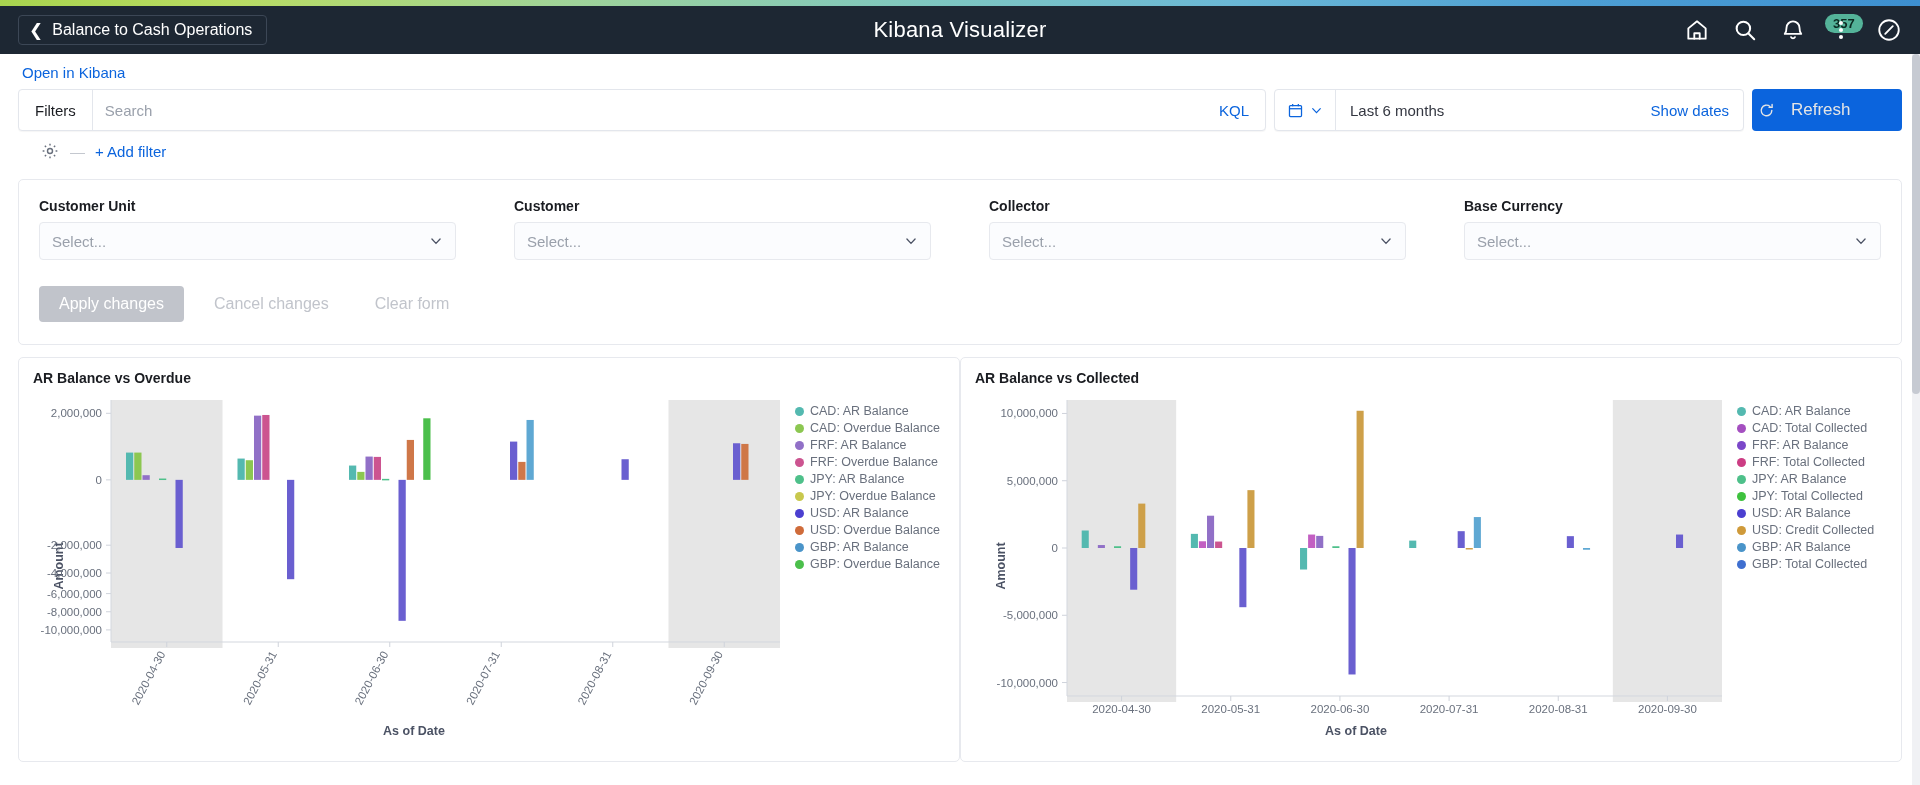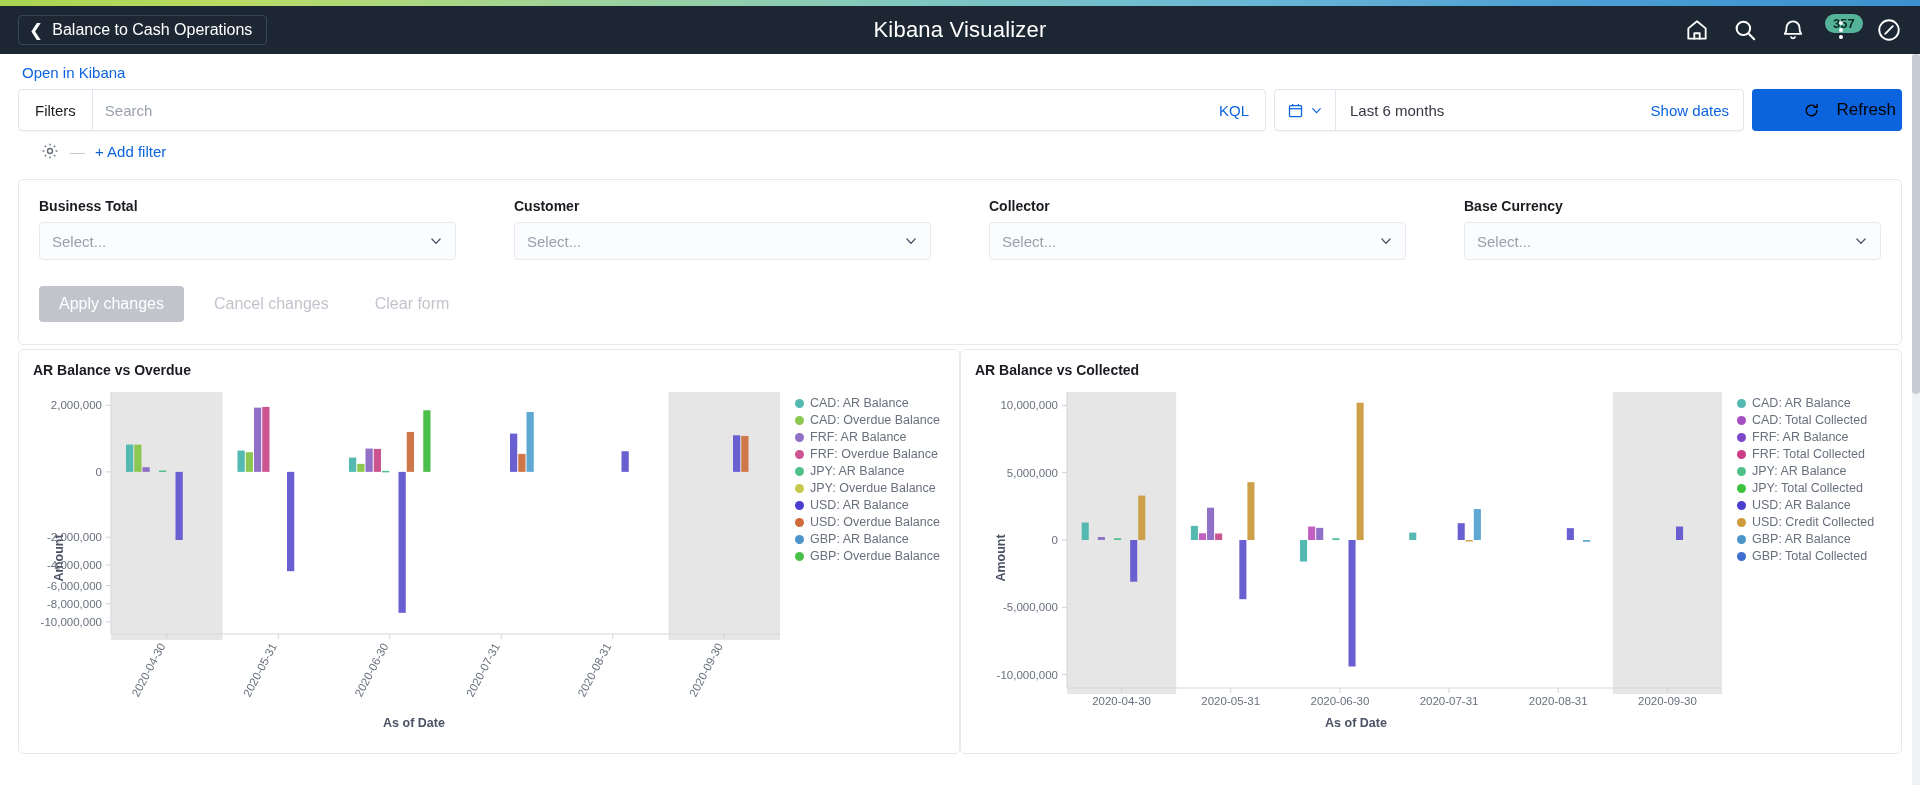--- a/index.html
+++ b/index.html
@@ -101,22 +101,22 @@
   #calendar-trigger svg { display:block; }
   #date-range-value {
     flex:1 1 auto; display:flex; align-items:center; padding:0 14px;
     font-size:15px; color:#343741; cursor:pointer;
   }
   #show-dates {
     display:flex; align-items:center; padding:0 14px;
     font-size:15px; color:#0b64dd; cursor:pointer; white-space:nowrap;
   }
   #refresh-button {
-    display:flex; align-items:center; justify-content:flex-end; gap:16px;
-    width:150px; background:#0b64dd; color:#000000; border:none; border-radius:4px;
+    display:flex; align-items:center; justify-content:flex-start; gap:16px;
+    width:150px; background:#0b64dd; color:#e5e5e5; border:none; border-radius:4px;
     font-size:17px; cursor:pointer; font-family:"Liberation Sans", sans-serif;
   }
   #refresh-button svg { display:block; }
 
   
   #add-filter-row {
     display:flex; align-items:center; gap:10px;
     padding:10px 0 10px 22px; margin:0 18px;
     font-size:15px;
   }
@@ -146,21 +146,21 @@
     padding:9px 20px; font-size:16px; cursor:pointer;
     font-family:"Liberation Sans", sans-serif;
   }
   .ghost-btn {
     background:transparent; border:none; color:#c1c4cb;
     font-size:16px; padding:9px 16px; cursor:pointer;
     font-family:"Liberation Sans", sans-serif;
   }
 
   
-  #charts-row { display:flex; margin:4px 18px 0 18px;border-radius:25px; }
+  #charts-row { display:flex; margin:12px 18px 0 18px;border-radius:25px; }
   .chart-panel {
     flex:1 1 0; min-width:0;
     background:#fff; border:1px solid #e7e9ee; border-radius:5px;
     padding:12px 14px 0 14px;
     height:405px; position:relative;
   }
   .chart-title { font-size:14px; font-weight:bold; color:#1a1c21; }
   .chart-body { display:flex; height:352px; margin-top:4px; }
   .chart-area { flex:1 1 auto; min-width:0; position:relative; }
   .chart-legend {
@@ -308,21 +308,21 @@
     </svg>
   </span>
   <span id="filter-dash">—</span>
   <span id="add-filter-link">+ Add filter</span>
 </div>
 
 <div id="filter-panel">
   <div id="filter-fields">
 
     <div class="field">
-      <div class="field-label">Business Total</div>
+      <div class="field-label">Customer Unit</div>
       <div class="field-select">
         <span class="field-select-value">Select...</span>
         <span class="chev">
           <svg viewBox="0 0 24 24" fill="none" stroke="currentColor" stroke-width="2.2" stroke-linecap="round">
               <polyline points="5,8.5 12,16 19,8.5"></polyline>
             </svg>
         </span>
       </div>
     </div>
 

